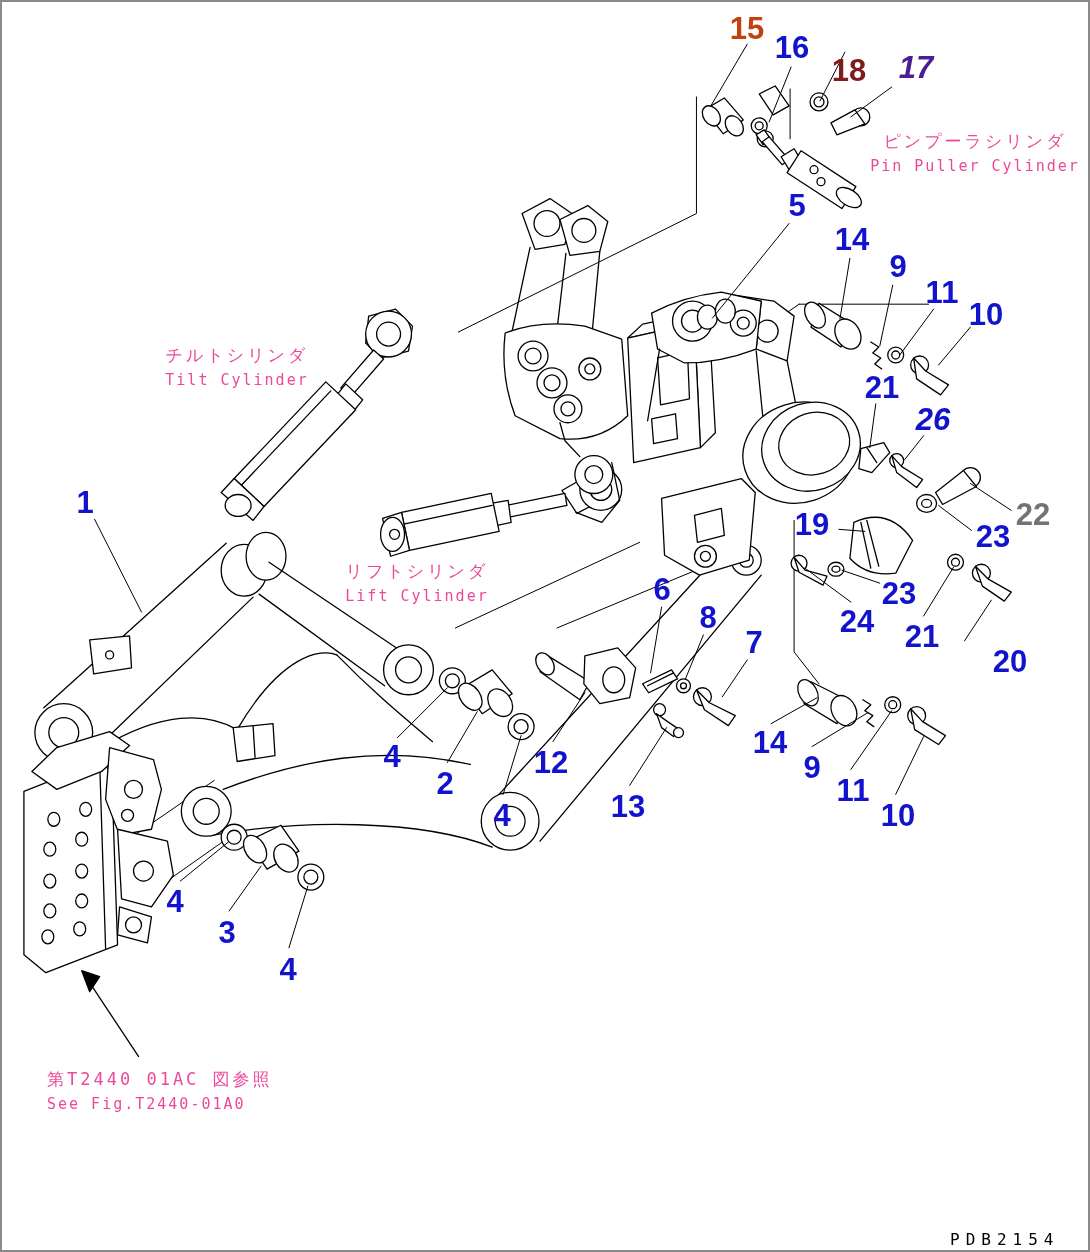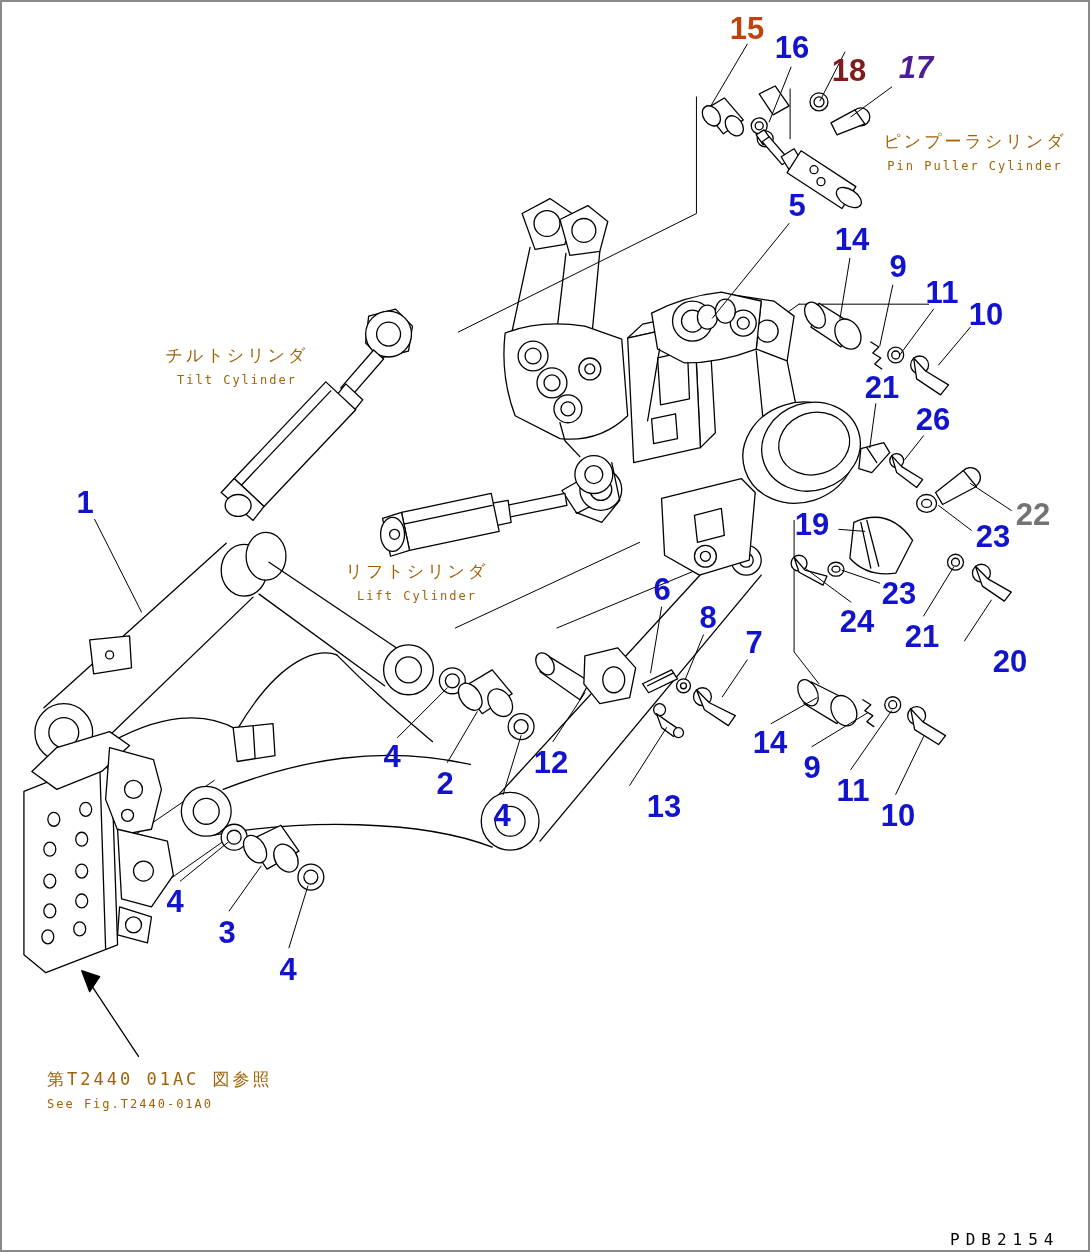--- a/index.html
+++ b/index.html
@@ -10,23 +10,23 @@
     font-family:"DejaVu Sans Mono","Liberation Mono",monospace;
   }
   svg.drawing { position:absolute; left:0; top:0; width:100%; height:100%; }
   svg.drawing * { stroke-linejoin:round; stroke-linecap:round; }
 
   .callout {
     position:absolute; transform:translate(-50%,-50%);
     font-family:"Liberation Sans","DejaVu Sans",sans-serif;
     font-weight:bold; font-size:31px; line-height:1; white-space:nowrap;
   }
-  .label { position:absolute; color:#a16207; text-align:center; }
+  .label { position:absolute; color:#ec4899; text-align:center; }
   .label .ja { display:block; font-size:17px; letter-spacing:3px; line-height:26px; white-space:nowrap; }
-  .label .en { display:block; font-size:12px; letter-spacing:2px; line-height:24px; white-space:nowrap; }
+  .label .en { display:block; font-size:15px; letter-spacing:2px; line-height:24px; white-space:nowrap; }
   .label.left { text-align:left; }
   .docnum {
     position:absolute; color:#000; font-size:16px; letter-spacing:6px; white-space:nowrap;
   }
 </style>
 </head>
 <body>
 
 <div class="page">
 
@@ -350,37 +350,37 @@
       <div class="callout" style="left: 745px; top: 26px; color: #c2410c;">15</div>
       <div class="callout" style="left: 790px; top: 45px; color: rgb(18, 19, 205);">16</div>
       <div class="callout" style="left: 847px; top: 30px; color: #7f1d1d; margin-top: 38px;">18</div>
       <div class="callout" style="left: 914px; top: 65px; color: #4c1d95; font-style: italic;">17</div>
       <div class="callout" style="left: 795px; top: 203px; color: rgb(18, 19, 205);">5</div>
       <div class="callout" style="left: 850px; top: 237px; color: rgb(18, 19, 205);">14</div>
       <div class="callout" style="left: 896px; top: 264px; color: rgb(18, 19, 205);">9</div>
       <div class="callout" style="left: 940px; top: 290px; color: rgb(18, 19, 205);">11</div>
       <div class="callout" style="left: 984px; top: 312px; color: rgb(18, 19, 205);">10</div>
       <div class="callout" style="left: 880px; top: 385px; color: rgb(18, 19, 205);">21</div>
-      <div class="callout" style="left: 931px; top: 417px; color: rgb(18, 19, 205);">26</div>
+      <div class="callout" style="left: 931px; top: 417px; color: rgb(18, 19, 205); font-style: italic;">26</div>
       <div class="callout" style="left: 1031px; top: 512px; color: #737373;">22</div>
       <div class="callout" style="left: 991px; top: 534px; color: rgb(18, 19, 205);">23</div>
       <div class="callout" style="left: 810px; top: 522px; color: rgb(18, 19, 205);">19</div>
       <div class="callout" style="left: 897px; top: 591px; color: rgb(18, 19, 205);">23</div>
       <div class="callout" style="left: 855px; top: 619px; color: rgb(18, 19, 205);">24</div>
       <div class="callout" style="left: 920px; top: 634px; color: rgb(18, 19, 205);">21</div>
       <div class="callout" style="left: 963px; top: 659px; color: rgb(18, 19, 205); margin-left: 45px;">20</div>
       <div class="callout" style="left: 83px; top: 500px; color: rgb(18, 19, 205);">1</div>
       <div class="callout" style="left: 660px; top: 587px; color: rgb(18, 19, 205);">6</div>
       <div class="callout" style="left: 706px; top: 615px; color: rgb(18, 19, 205);">8</div>
       <div class="callout" style="left: 752px; top: 640px; color: rgb(18, 19, 205);">7</div>
       <div class="callout" style="left: 549px; top: 760px; color: rgb(18, 19, 205);">12</div>
       <div class="callout" style="left: 390px; top: 754px; color: rgb(18, 19, 205);">4</div>
       <div class="callout" style="left: 443px; top: 781px; color: rgb(18, 19, 205);">2</div>
       <div class="callout" style="left: 500px; top: 813px; color: rgb(18, 19, 205);">4</div>
-      <div class="callout" style="left: 626px; top: 804px; color: rgb(18, 19, 205); margin-left: 36px;">13</div>
+      <div class="callout" style="left: 626px; top: 804px; color: rgb(18, 19, 205);">13</div>
       <div class="callout" style="left: 768px; top: 740px; color: rgb(18, 19, 205);">14</div>
       <div class="callout" style="left: 810px; top: 765px; color: rgb(18, 19, 205);">9</div>
       <div class="callout" style="left: 851px; top: 788px; color: rgb(18, 19, 205);">11</div>
       <div class="callout" style="left: 896px; top: 813px; color: rgb(18, 19, 205);">10</div>
       <div class="callout" style="left: 173px; top: 899px; color: rgb(18, 19, 205);">4</div>
       <div class="callout" style="left: 225px; top: 930px; color: rgb(18, 19, 205);">3</div>
       <div class="callout" style="left: 286px; top: 967px; color: rgb(18, 19, 205);">4</div>
     </div>
 
   <div class="label" style="left:150px; top:340px; width:170px;">

